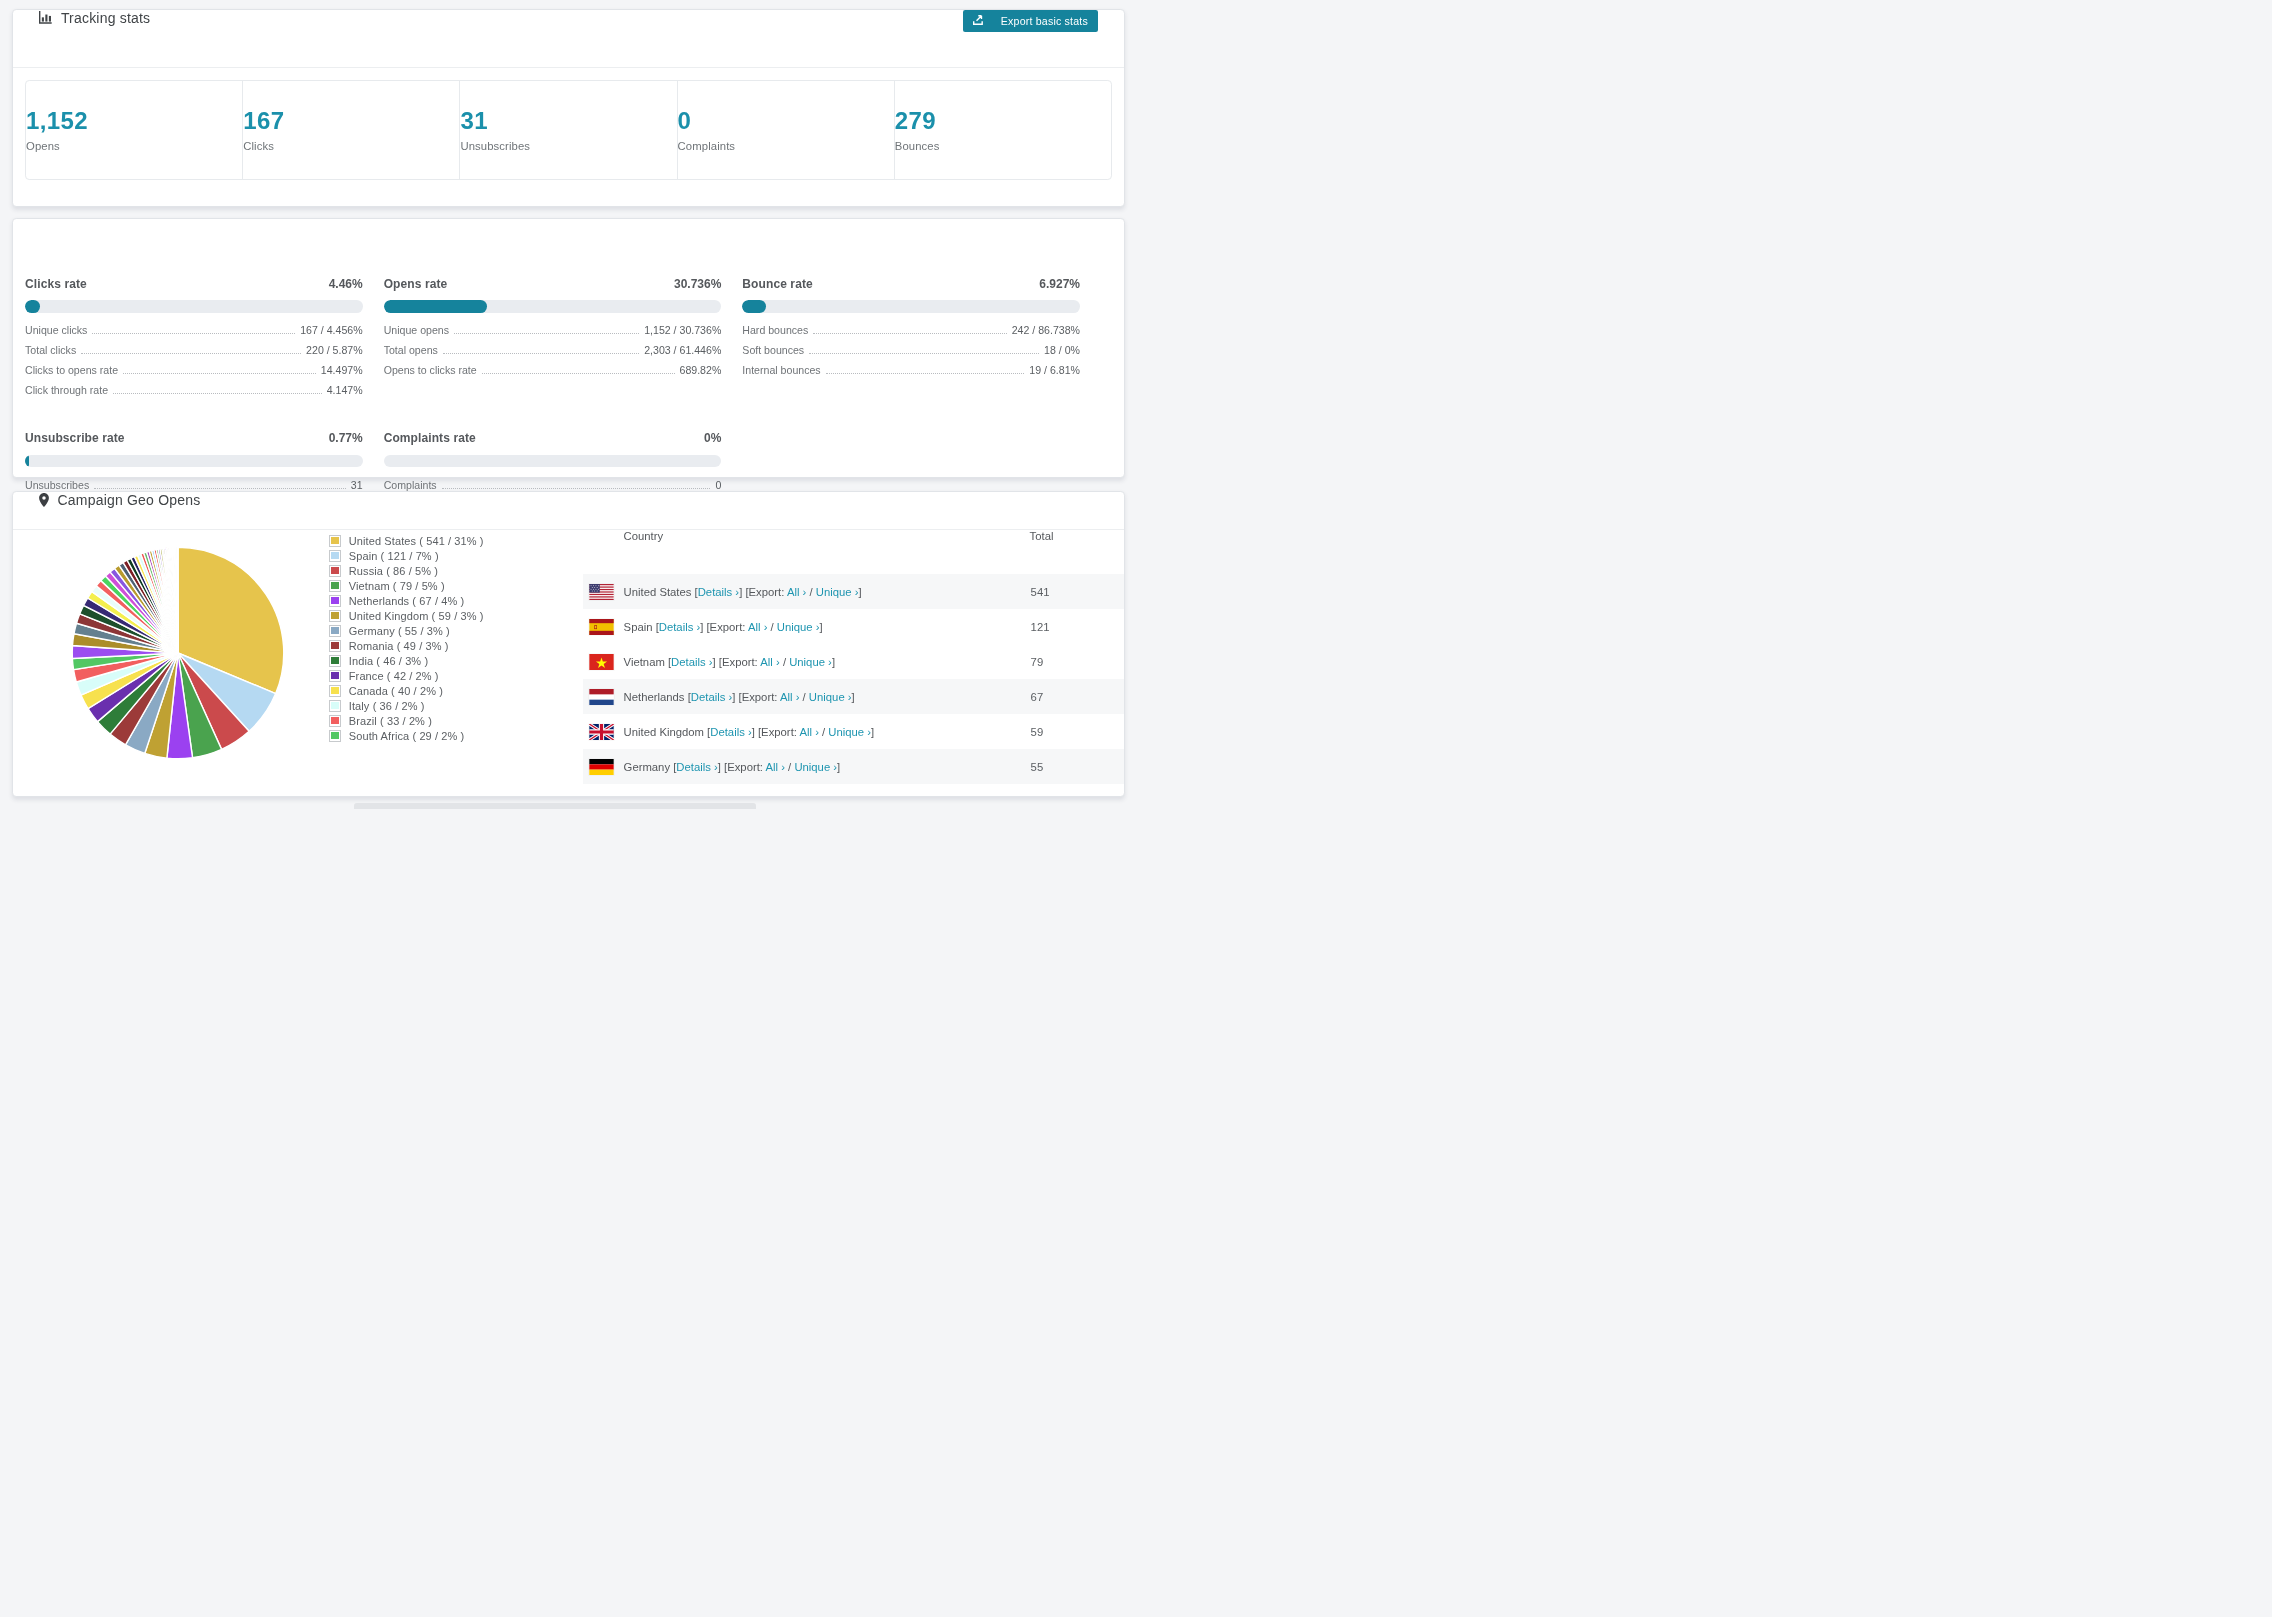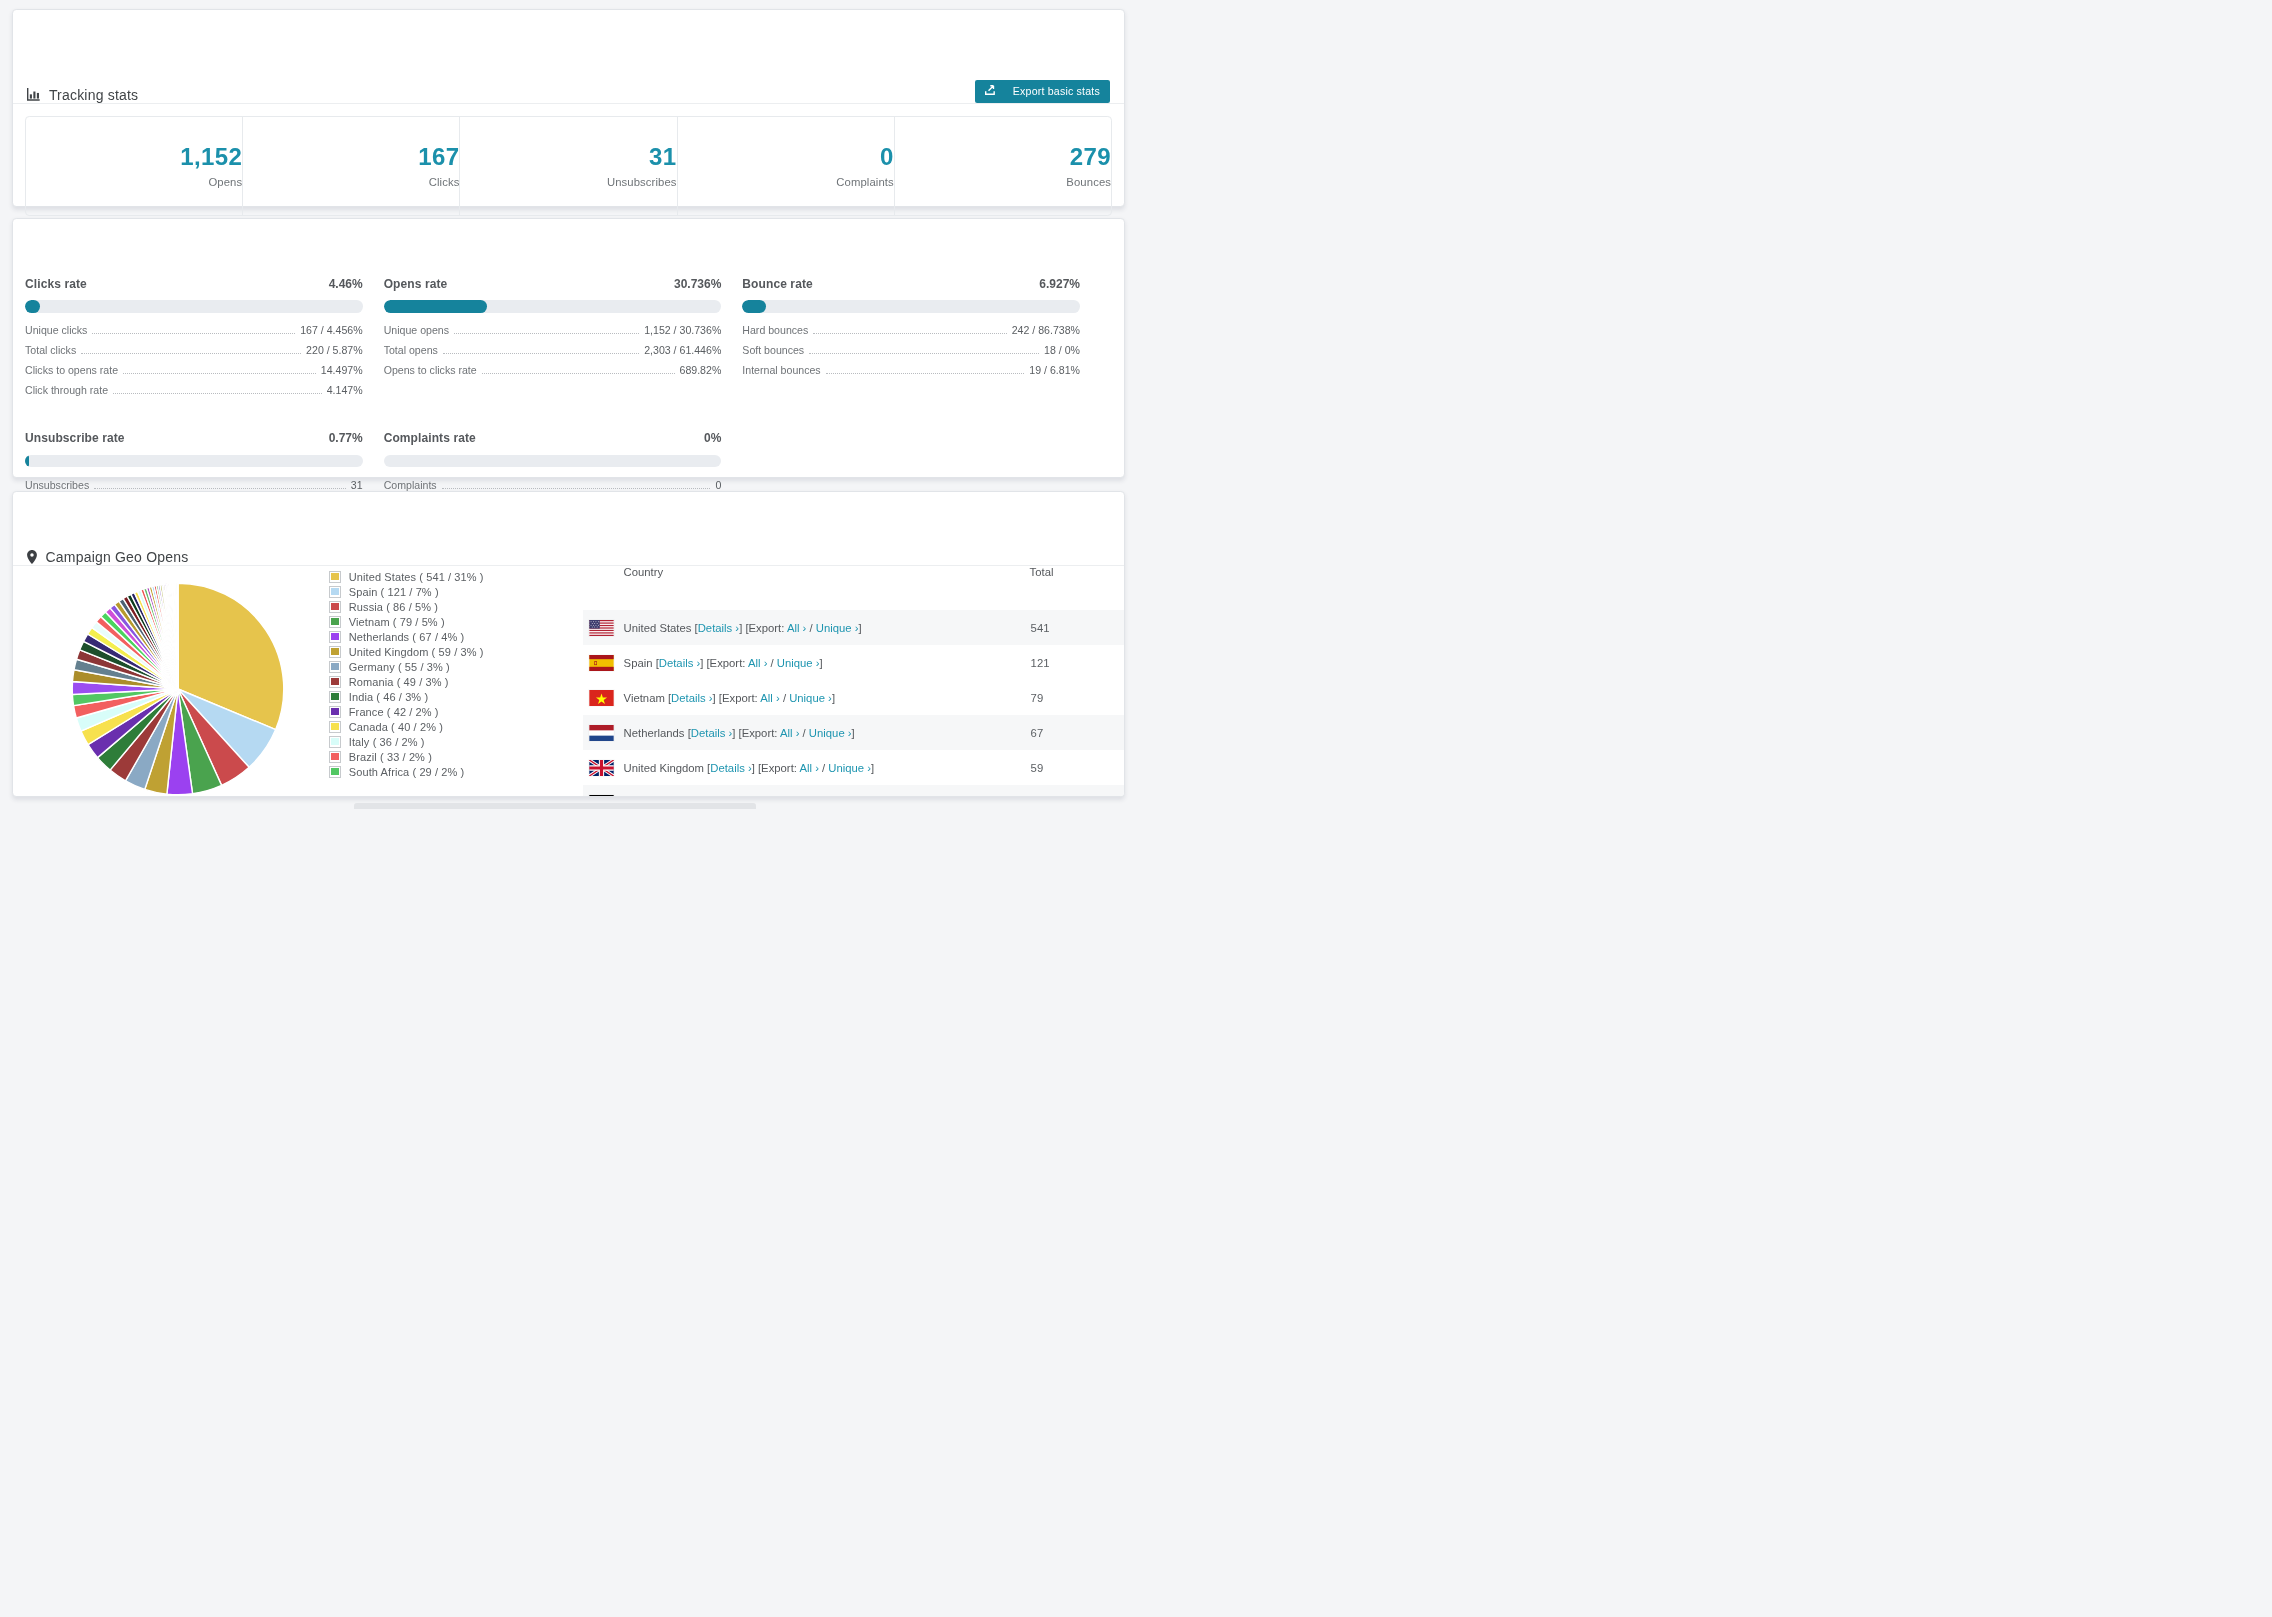--- a/index.html
+++ b/index.html
@@ -17,40 +17,40 @@
     border:0.7px solid #e1e4e8;
     border-radius:4.2px;
     box-shadow:0 2.1px 4.2px rgba(30,40,70,.10);
   }
   #card-tracking { top:8.5px;  height:198px; }
   #card-rates    { top:218px; height:260px; }
   #card-geo      { top:491px; height:306px; overflow:hidden; }
 
   
   .card-header {
-    height:58px; display:flex; align-items:flex-end;
-    padding:0 14px; border-bottom:0.7px solid #eceef0;margin-top:36px;
+    height:58px; display:flex; align-items:flex-start;
+    padding:0 26px; border-bottom:0.7px solid #eceef0;
   }
   .card-title { font-size:14px; color:#404447; letter-spacing:0.2px; display:flex; align-items:center; gap:8.5px;}
   .card-title svg { display:block; }
   .header-spacer { flex:1; }
   .btn-export {
     background:#15839c; color:#fff; border:none; border-radius:2.1px;
     font-family:inherit; font-size:10.6px; letter-spacing:0.2px;
     height:22.6px; padding:0 10px; display:flex; align-items:center; gap:17px; cursor:pointer;
   }
   #card-geo .card-header { height:38px; }
 
   
   #summary-row {
     margin:12px 12px 0 12px; height:100px;
     border:0.7px solid #e7eaed; border-radius:4.2px;
     display:flex;
   }
-  .stat-cell { flex:1; display:flex; flex-direction:column; align-items:flex-end; justify-content:center; }
+  .stat-cell { flex:1; display:flex; flex-direction:column; align-items:flex-start; justify-content:center; }
   .stat-cell + .stat-cell { border-left:0.7px solid #e7eaed; }
   .stat-value { font-size:24px; font-weight:bold; color:#1b90ab; letter-spacing:0.4px; }
   .stat-label { font-size:11.3px; color:#6f7478; margin-top:5px; letter-spacing:0.1px; }
 
   
   #rates-grid {
     display:grid; grid-template-columns:repeat(3,1fr);
     column-gap:21px; row-gap:27px;
     padding:11.3px 44px 0 12px;
     margin-top:47px;

